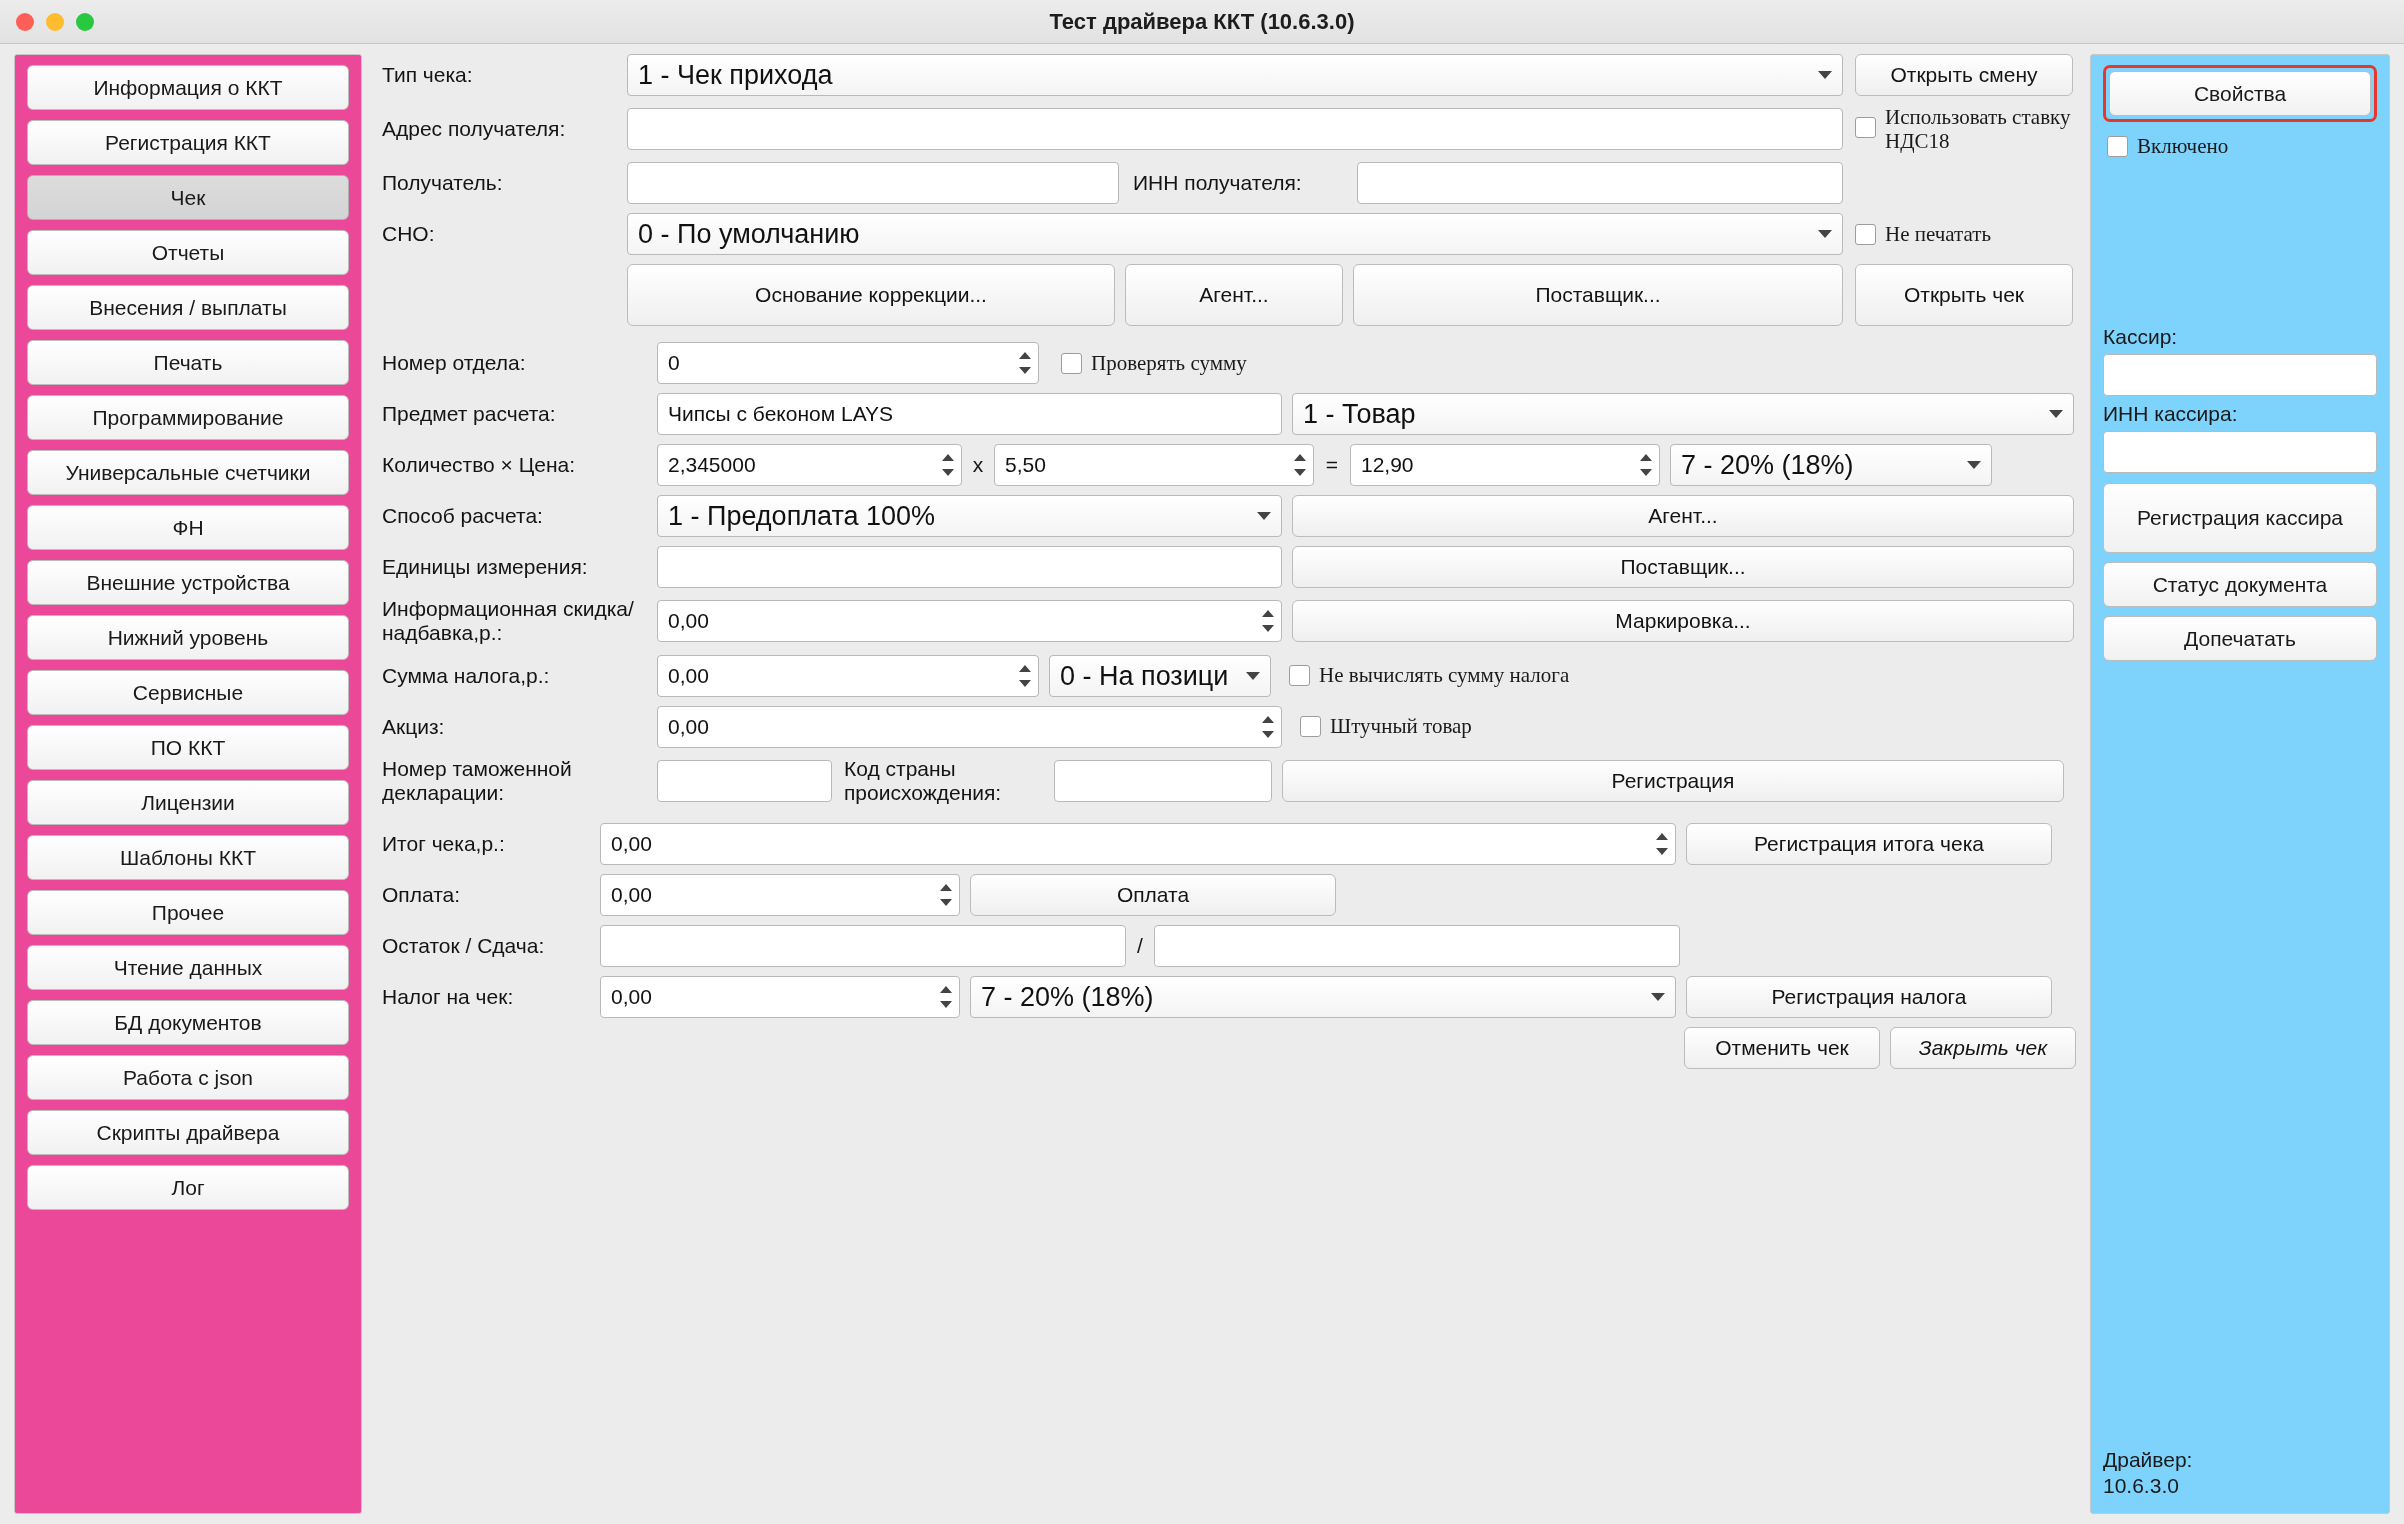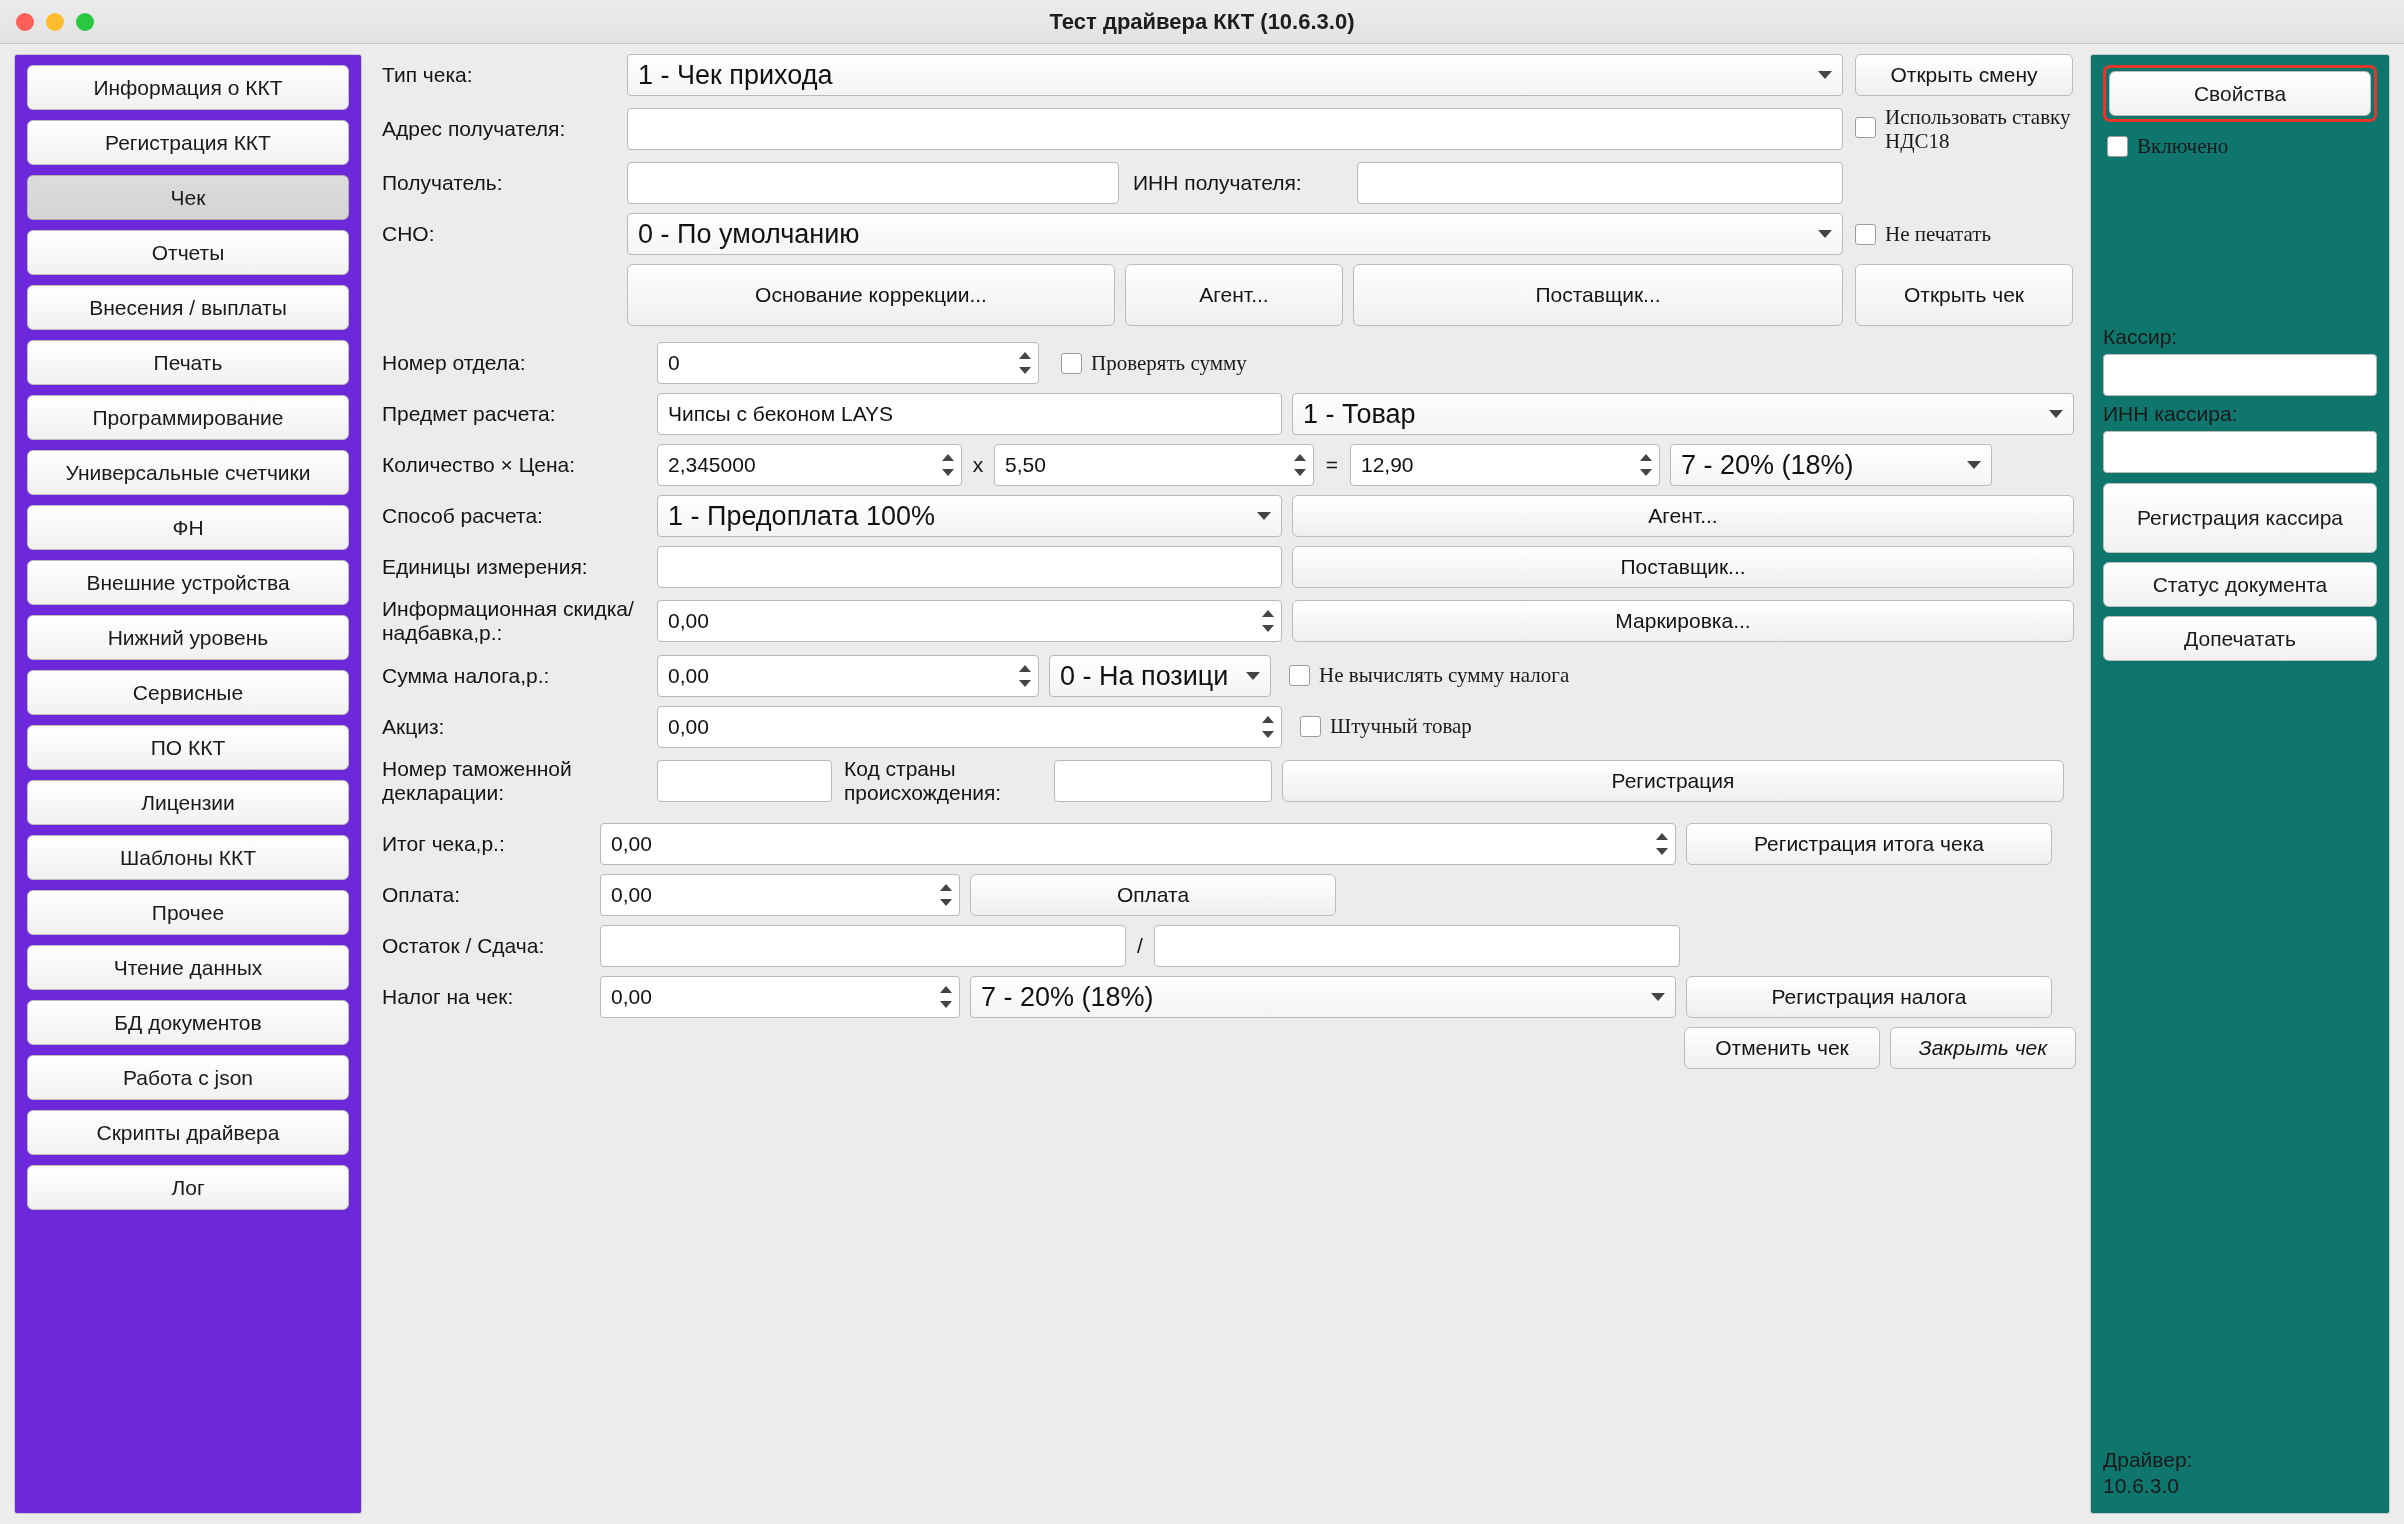--- a/index.html
+++ b/index.html
@@ -35,21 +35,21 @@
 
   
   .app {
     display: flex;
     align-items: flex-start;
     padding: 10px 14px 0 14px;
     height: calc(1524px - 44px);
   }
   .sidebar {
     width: 348px;
-    background: #6d28d9;
+    background: #ec4899;
     border: 1px solid #c8c8c8;
     border-radius: 3px;
     padding: 10px 12px;
     height: 1460px;
     flex: 0 0 auto;
   }
   .btn {
     display: block;
     width: 100%;
     height: 45px;
@@ -158,21 +158,21 @@
     background: #fff;
     border: 1px solid #9d9d9d;
     border-radius: 3px;
     flex: 0 0 auto;
   }
 
   
   .right {
     width: 300px;
     flex: 0 0 auto;
-    background: #0f766e;
+    background: #7dd3fc;
     border: 1px solid #c8c8c8;
     border-radius: 3px;
     height: 1460px;
     padding: 10px 12px;
     position: relative;
   }
   .props-wrap {
     border: 3px solid #e8372a;
     border-radius: 7px;
     padding: 3px;

